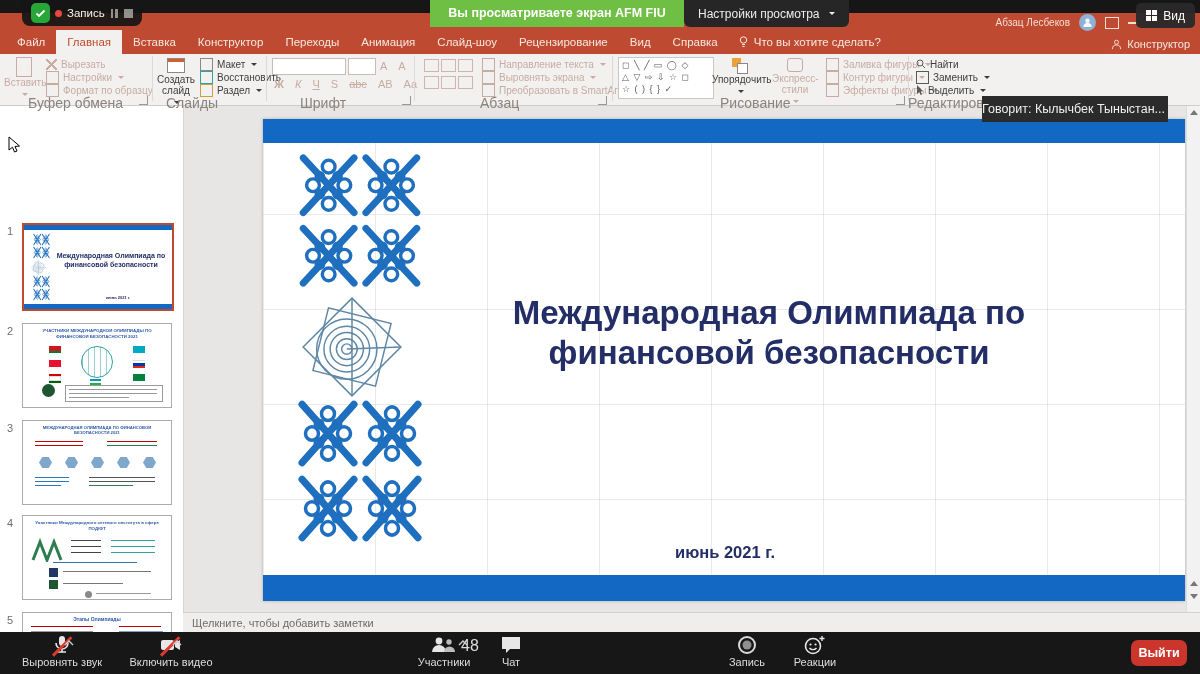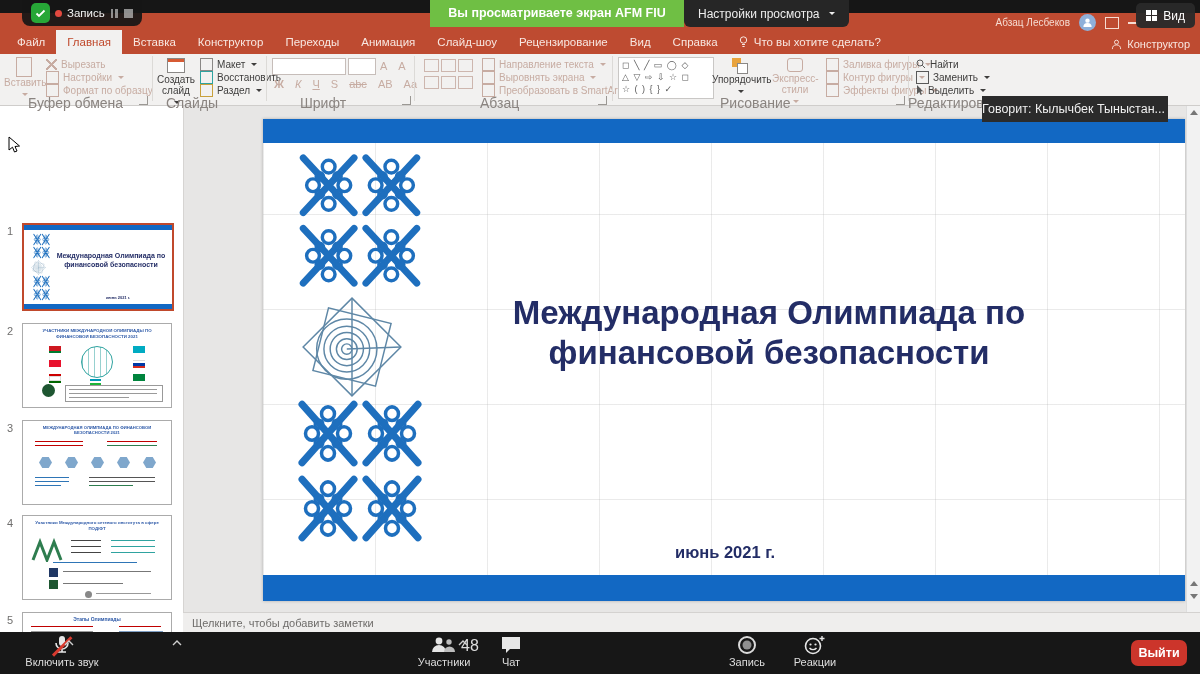--- a/index.html
+++ b/index.html
@@ -513,25 +513,35 @@
 
   <div class="zbar">
     <div class="zitem" style="left:8px;width:108px">
       <div style="position:relative;width:22px;height:20px;margin:0 auto">
         <svg width="22" height="20" viewBox="0 0 22 20">
           <rect x="8" y="1" width="6" height="10" rx="3" fill="#E6E6E6"></rect>
           <path d="M5 8 a6 6 0 0 0 12 0 M11 14 L11 17 M7 17 h8" fill="none" stroke="#E6E6E6" stroke-width="1.6"></path>
         </svg>
         <div class="slash"></div>
       </div>
-      <div class="zlabel">Включить звук</div>
+      <div class="zlabel">Выровнять звук</div>
     </div>
     <svg class="chev" style="left:64px" width="10" height="6" viewBox="0 0 10 6">
       <path d="M1 5 L5 1 L9 5" fill="none" stroke="#CFCFCF" stroke-width="1.4"></path>
       </svg>
+    <div class="zitem" style="left:115px;width:112px">
+      <div style="position:relative;width:24px;height:20px;margin:0 auto">
+        <svg width="24" height="20" viewBox="0 0 24 20">
+          <rect x="2" y="5" width="13" height="10" rx="2" fill="#E6E6E6"></rect>
+          <polygon points="16,8 21,5 21,15 16,12" fill="#E6E6E6"></polygon>
+        </svg>
+        <div class="slash"></div>
+      </div>
+      <div class="zlabel">Включить видео</div>
+    </div>
     <svg class="chev" style="left:172px" width="10" height="6" viewBox="0 0 10 6">
       <path d="M1 5 L5 1 L9 5" fill="none" stroke="#CFCFCF" stroke-width="1.4"></path>
       </svg>
 
     <div class="zitem" style="left:398px;width:92px">
       <div style="position:relative;width:30px;height:20px;margin:0 auto">
         <svg width="30" height="20" viewBox="0 0 30 20">
           <circle cx="10" cy="6" r="3.4" fill="#E6E6E6"></circle>
             <path d="M3 17 a7 7 0 0 1 14 0 Z" fill="#E6E6E6"></path>
           <circle cx="20" cy="7" r="2.7" fill="#BDBDBD"></circle>

